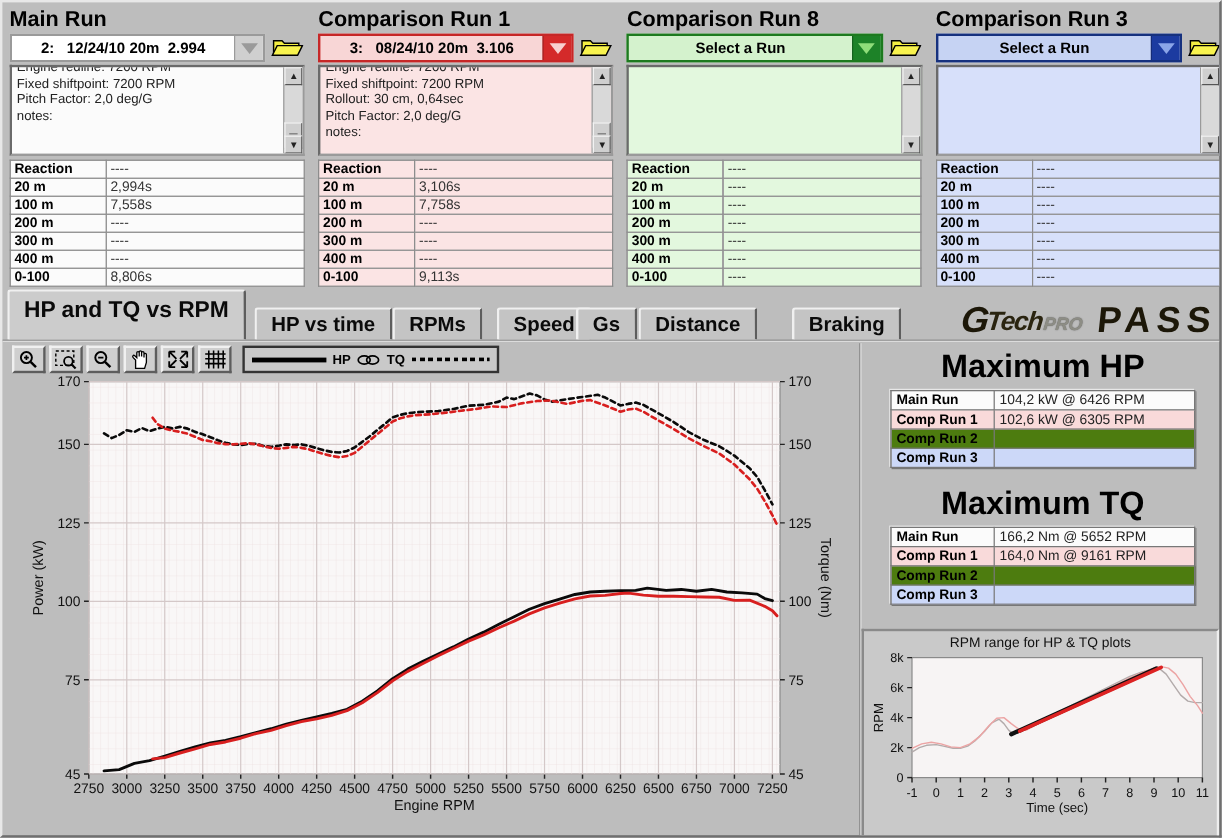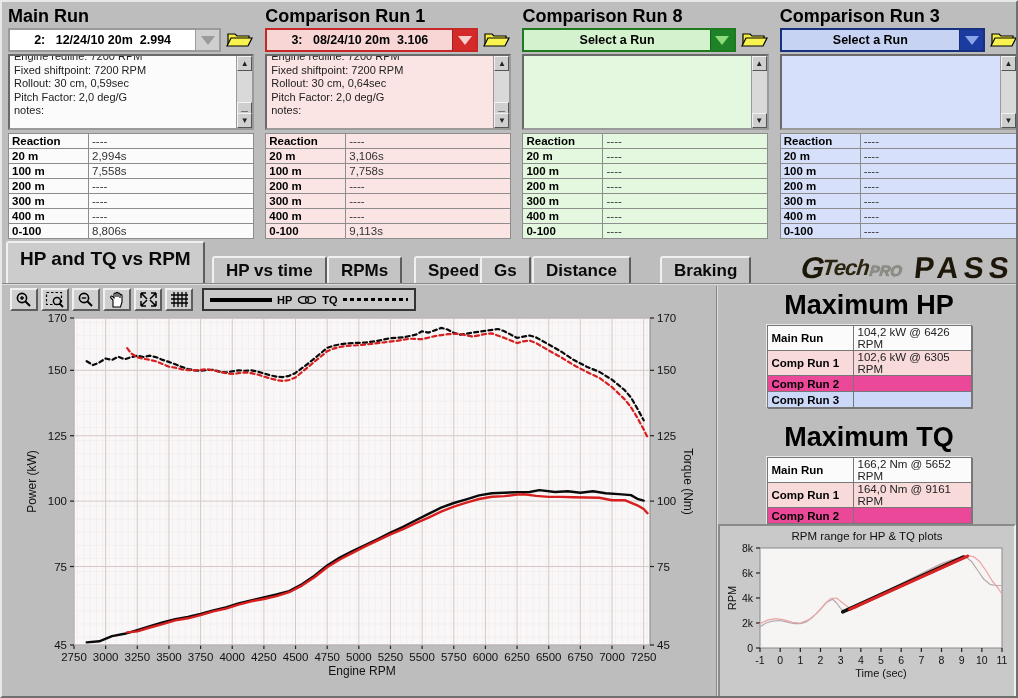--- a/index.html
+++ b/index.html
@@ -81,24 +81,24 @@
   .legend-line-dash { flex:1; height:3px; background:repeating-linear-gradient(90deg,#000 0 4px,transparent 4px 7px); }
   
   .main-chart-wrap { position:absolute; top:308px; left:0; width:714px; height:382px; }
   
   .right-panel { position:absolute; top:284px; left:714px; width:304px; height:414px; border-left:2px groove #dcdcdc; padding-top:2px; }
   .max-heading { font-size:27px; font-weight:bold; text-align:center; letter-spacing:0; margin-top:2px; }
   .max-table { margin:4px auto 0 auto; border-collapse:collapse; border:1px solid #444;
     box-shadow:1px 1px 0 #777, -1px -1px 0 #e8e8e8; }
   .max-table td { border:1px solid #777; height:16px; font-size:11.5px; padding:0 4px; }
   .max-table td.mlabel { width:86px; font-weight:bold; }
-  .max-table td.mvalue { width:118px; color:#222; }
+  .max-table td.mvalue { width:167px; color:#222; }
   .row-main  td { background:#fbfbfb; }
   .row-pink  td { background:#f9dada; }
-  .row-green td { background:#ec4899;margin-left:28px; }
+  .row-green td { background:#4d7c0f;margin-left:28px; }
   .row-blue  td { background:#ccd8f8; }
   
   .mini-chart-box { position:absolute; top:522px; left:716px; width:298px; height:220px;
     background:#c9c9c9; border-top:2px solid #8a8a8a; border-left:2px solid #8a8a8a;
     border-right:2px solid #eeeeee; border-bottom:2px solid #eeeeee; }
   .mini-title { font-size:11.5px; text-align:center; margin-top:4px; color:#111; }
   svg text { font-family:"Liberation Sans", sans-serif; }
 </style>
 </head>
 <body>
@@ -118,21 +118,20 @@
         <svg width="28" height="20" viewBox="0 0 28 20">
             <path d="M3 16 L3 5 L10 5 L12 7 L24 7 L24 10" fill="#f4ee42" stroke="#000" stroke-width="1.2"></path>
             <path d="M6 9 L27 9 L23 17 L2 17 Z" fill="#f8f34e" stroke="#000" stroke-width="1.2"></path>
           </svg>
       </button>
     </div>
     <div class="info-box">
       <div class="info-inner">
         <div>Engine redline: 7200 RPM</div>
         <div>Fixed shiftpoint: 7200 RPM</div>
-        <div>Rollout: 30 cm, 0,59sec</div>
         <div>Pitch Factor: 2,0 deg/G</div>
         <div>notes:</div>
       </div>
       <div class="scrollbar">
         <div class="sb-btn sb-up">▲</div>
         <div class="sb-thumb"></div>
         <div class="sb-btn sb-dn">▼</div>
       </div>
     </div>
     <table class="results-table">

